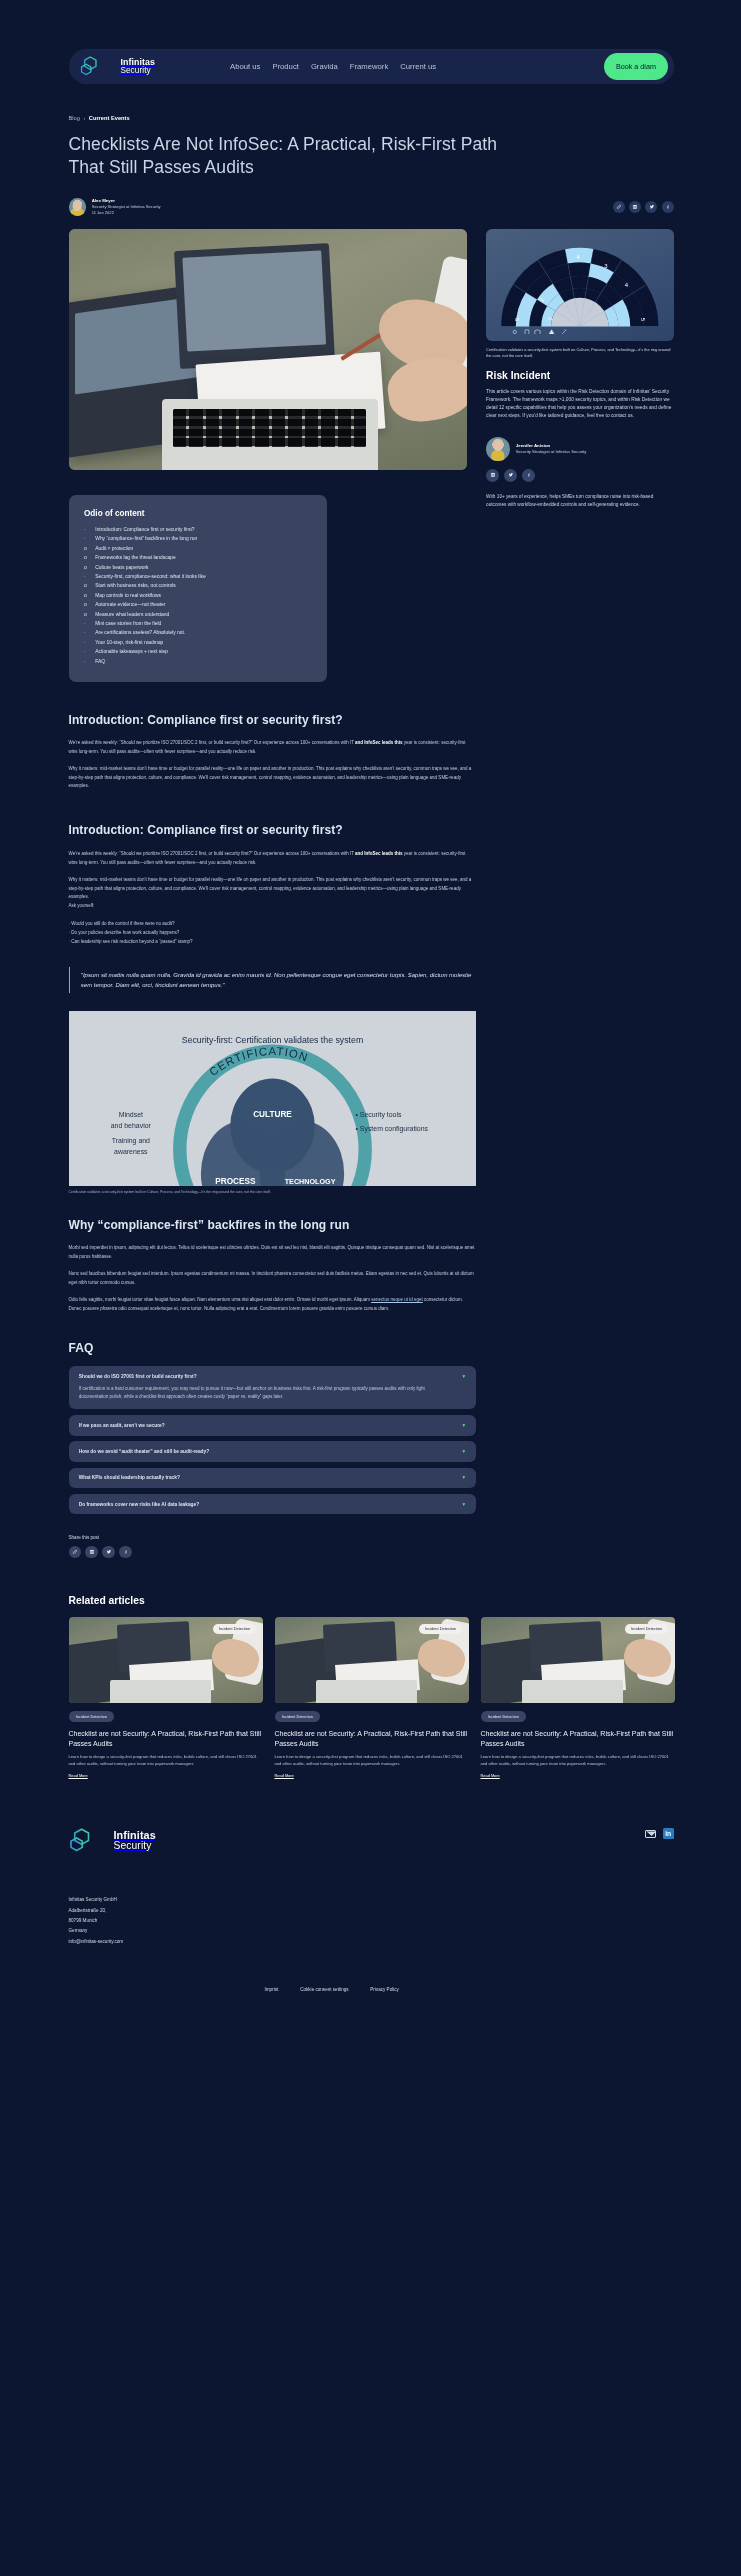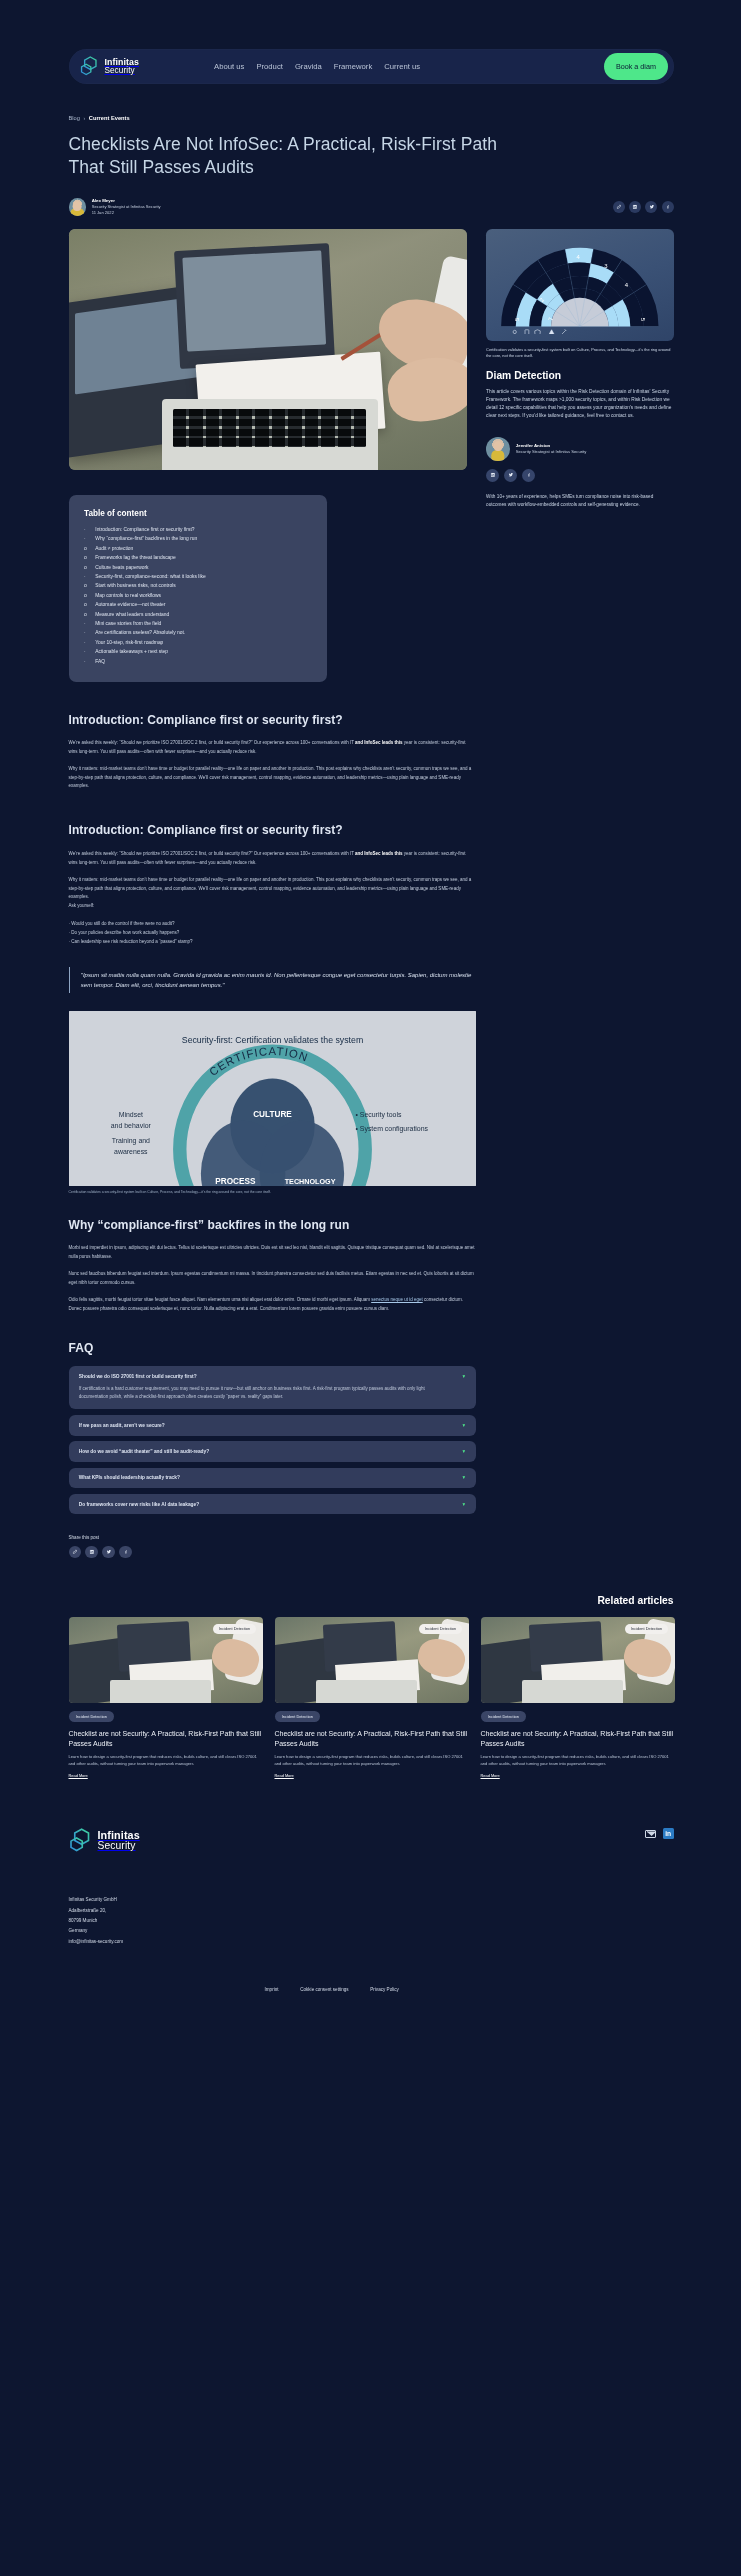--- a/index.html
+++ b/index.html
@@ -25,21 +25,21 @@
   
   .nav-wrap { padding: 49px 0 0 0; display: flex; justify-content: center; }
   .navbar {
     width: 605px; height: 35px;
     background: #18244a;
     border-radius: 17.5px;
     display: flex; align-items: center;
     padding: 0 5.2px 0 11.3px;
     box-shadow: inset 0 0 0 0.5px rgba(255,255,255,0.03);
   }
-  .logo { display: flex; align-items: center; gap: 5px; }
+  .logo { display: flex; align-items: center; gap: 21px; }
   .logo-mark { width: 19.6px; height: 20.6px; flex: none; }
   .logo-text { display: flex; flex-direction: column; line-height: 1.0; }
   .logo-text .l1 { font-size: 8.8px; font-weight: 700; color: #ffffff; letter-spacing: 0.1px; }
   .logo-text .l2 { font-size: 8.2px; font-weight: 400; color: #ffffff; letter-spacing: 0.1px; }
   .nav-links { display: flex; align-items: center; gap: 12px; margin-left: 75px; }
   .nav-links a { color: #b9c3d6; font-size: 7.7px; text-decoration: none; }
   .btn-demo {
     margin-left: auto;
     background: #4ee78a;
     color: #0b1b35;
@@ -194,21 +194,21 @@
   .faq-a { font-size: 4.5px; line-height: 1.85; color: #c0cadb; margin-top: 6.2px; max-width: 361px; }
 
   
   .share-post { margin-top: 20.6px; }
   .share-post .lbl { font-size: 4.6px; color: #d5dde9; margin-bottom: 5.7px; }
   .share-post .row { display: flex; gap: 4.6px; }
   .share-post .sicon { width: 12.4px; height: 12.4px; background:#3a4566; }
 
   
   .related { margin-top: 37px; }
-  .related h2 { font-size: 10.3px; font-weight: 700; color: #ffffff; margin-bottom: 11.3px; text-align: right; }
+  .related h2 { font-size: 10.3px; font-weight: 700; color: #ffffff; margin-bottom: 11.3px; }
   .rel-grid { display: flex; gap: 12px; }
   .rel-card { width: 194px; }
   .rel-img {
     width: 194px; height: 86px; border-radius: 4.1px; position: relative; overflow: hidden;
     background: linear-gradient(160deg,#6b7668 0%,#97997f 45%,#6f7663 100%);
   }
   .rel-img .mini-lap-l{position:absolute;left:-2.1px;top:23px;width:77px;height:62px;background:#2f3742;transform:skewY(-8deg);border-radius:2.1px;}
   .rel-img .mini-lap-c{position:absolute;left:49px;top:5.2px;width:72px;height:47px;background:#333b49;transform:rotate(-3deg);border-radius:2.1px;}
   .rel-img .mini-paper{position:absolute;left:61px;top:45px;width:83px;height:31px;background:#f1efeb;transform:rotate(-4deg);}
   .rel-img .mini-kb{position:absolute;left:41px;top:63px;width:101px;height:27px;background:#d6d8d3;border-radius:2.1px 2.1px 0 0;}
@@ -332,21 +332,21 @@
           <div class="hp-lap-c"></div>
           <div class="hp-sleeve"></div>
           <div class="hp-paper"></div>
           <div class="hp-pencil"></div>
           <div class="hp-hand1"></div>
           <div class="hp-hand2"></div>
           <div class="hp-kb"></div>
         </div>
 
         <div class="toc">
-          <h3>Table of content</h3>
+          <h3>Odio of content</h3>
           <ul>
             <li>
                 <span class="mk">·</span>
                 <span>Introduction: Compliance first or security first?</span>
               </li>
             <li>
                 <span class="mk">·</span>
                 <span>Why “compliance-first” backfires in the long run</span>
               </li>
             <li>
@@ -472,21 +472,21 @@
                   <path d="M-120 13v3"></path>
                 <rect x="-101" y="6" width="7" height="9" rx="1"></rect>
                 <path d="M-78 6 l5 2 v4 c0 3 -3 4 -5 5 c-2 -1 -5 -2 -5 -5 v-4 z"></path>
                 <path d="M-57 15 l5 -9 l5 9 z" fill="#e6eefb"></path>
                 <path d="M-34 15 l8 -8 M-28 5 l3 3"></path>
               </g>
             </g>
           </svg>
         </div>
         <div class="risk-caption">Certification validates a security-first system built on Culture, Process, and Technology—it's the ring around the core, not the core itself.</div>
-        <div class="risk-h2">Diam Detection</div>
+        <div class="risk-h2">Risk Incident</div>
         <div class="risk-body">This article covers various topics within the Risk Detection domain of Infinitas' Security Framework. The framework maps &gt;1,000 security topics, and within Risk Detection we detail 12 specific capabilities that help you assess your organization’s needs and define clear next steps. If you’d like tailored guidance, feel free to contact us.</div>
 
         <div class="risk-author">
           <div class="avatar"></div>
           <div>
             <div class="ra-name">Jennifer Aniston</div>
             <div class="ra-role">Security Strategist at Infinitas Security</div>
           </div>
         </div>
 

